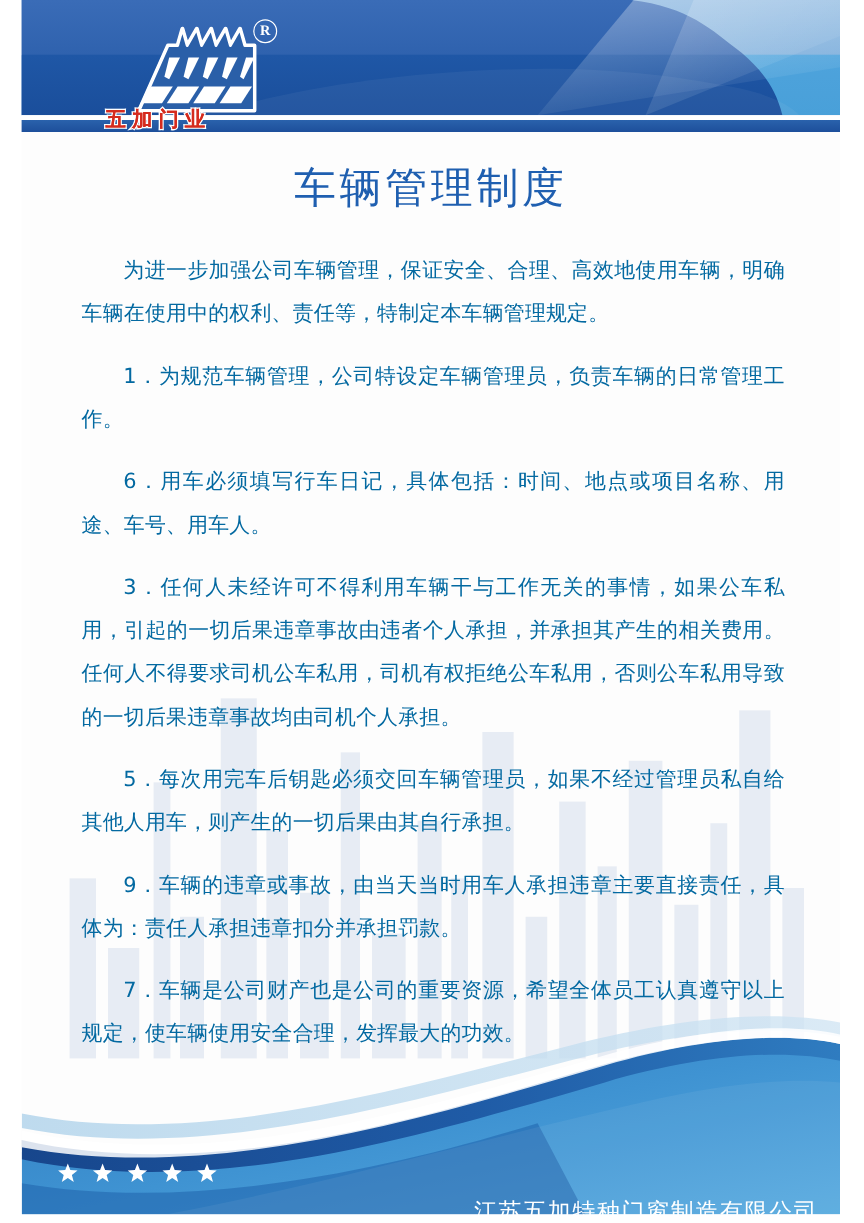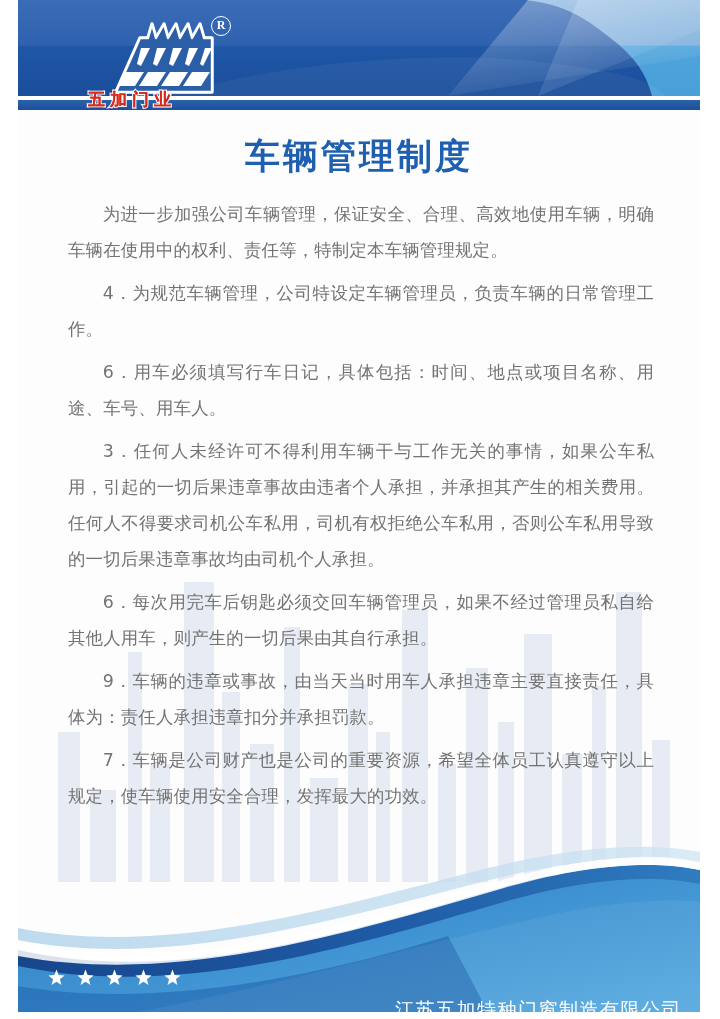--- a/index.html
+++ b/index.html
@@ -132,39 +132,39 @@
     opacity: .85;
   }
 
   
   .title {
     position: absolute;
     left: 18px; top: 133px;
     width: 682px;
     text-align: center;
     font-size: 35px;
-    font-weight: 700;
+    font-weight: 400;
     letter-spacing: 3px;
     color: #1f5fb0;
     z-index: 5;
     font-family: "DejaVu Sans", sans-serif;
   }
 
   
   .body-text {
     position: absolute;
     left: 68px; top: 192px;
     width: 586px;
     z-index: 5;
   }
   .para {
-    margin: 4px 0 7px 0;
+    margin: 16px 0 7px 0;
     font-size: 17.4px;
     line-height: 36px;
-    color: #737373;
+    color: #0369a1;
     text-indent: 2em;
     text-align: justify;
     text-justify: inter-ideograph;
     font-family: "DejaVu Sans", sans-serif;
     letter-spacing: .2px;
   }
 
   
   .footer-wrap {
     position: absolute;
@@ -297,24 +297,24 @@
         <div class="bar" style="left: 574px; width: 14px; height: 196px;"></div>
         <div class="bar" style="left: 598px; width: 26px; height: 290px;"></div>
         <div class="bar" style="left: 634px; width: 18px; height: 142px;"></div>
       </div>
   </div>
 
   <div class="title">车辆管理制度</div>
 
   <div class="body-text" id="body-host">
       <p class="para">为进一步加强公司车辆管理，保证安全、合理、高效地使用车辆，明确车辆在使用中的权利、责任等，特制定本车辆管理规定。</p>
-      <p class="para">4．为规范车辆管理，公司特设定车辆管理员，负责车辆的日常管理工作。</p>
+      <p class="para">1．为规范车辆管理，公司特设定车辆管理员，负责车辆的日常管理工作。</p>
       <p class="para">6．用车必须填写行车日记，具体包括：时间、地点或项目名称、用途、车号、用车人。</p>
       <p class="para">3．任何人未经许可不得利用车辆干与工作无关的事情，如果公车私用，引起的一切后果违章事故由违者个人承担，并承担其产生的相关费用。任何人不得要求司机公车私用，司机有权拒绝公车私用，否则公车私用导致的一切后果违章事故均由司机个人承担。</p>
-      <p class="para">6．每次用完车后钥匙必须交回车辆管理员，如果不经过管理员私自给其他人用车，则产生的一切后果由其自行承担。</p>
+      <p class="para">5．每次用完车后钥匙必须交回车辆管理员，如果不经过管理员私自给其他人用车，则产生的一切后果由其自行承担。</p>
       <p class="para">9．车辆的违章或事故，由当天当时用车人承担违章主要直接责任，具体为：责任人承担违章扣分并承担罚款。</p>
       <p class="para">7．车辆是公司财产也是公司的重要资源，希望全体员工认真遵守以上规定，使车辆使用安全合理，发挥最大的功效。</p>
     </div>
 
   <div class="footer-wrap">
     <svg class="footer-svg" width="682" height="202" viewBox="0 0 682 202" preserveAspectRatio="none">
       <defs>
         <linearGradient id="fDeep" x1="0" y1="0" x2="1" y2="0">
           <stop offset="0%" stop-color="#17468c"></stop>
           <stop offset="55%" stop-color="#1f5ba6"></stop>

